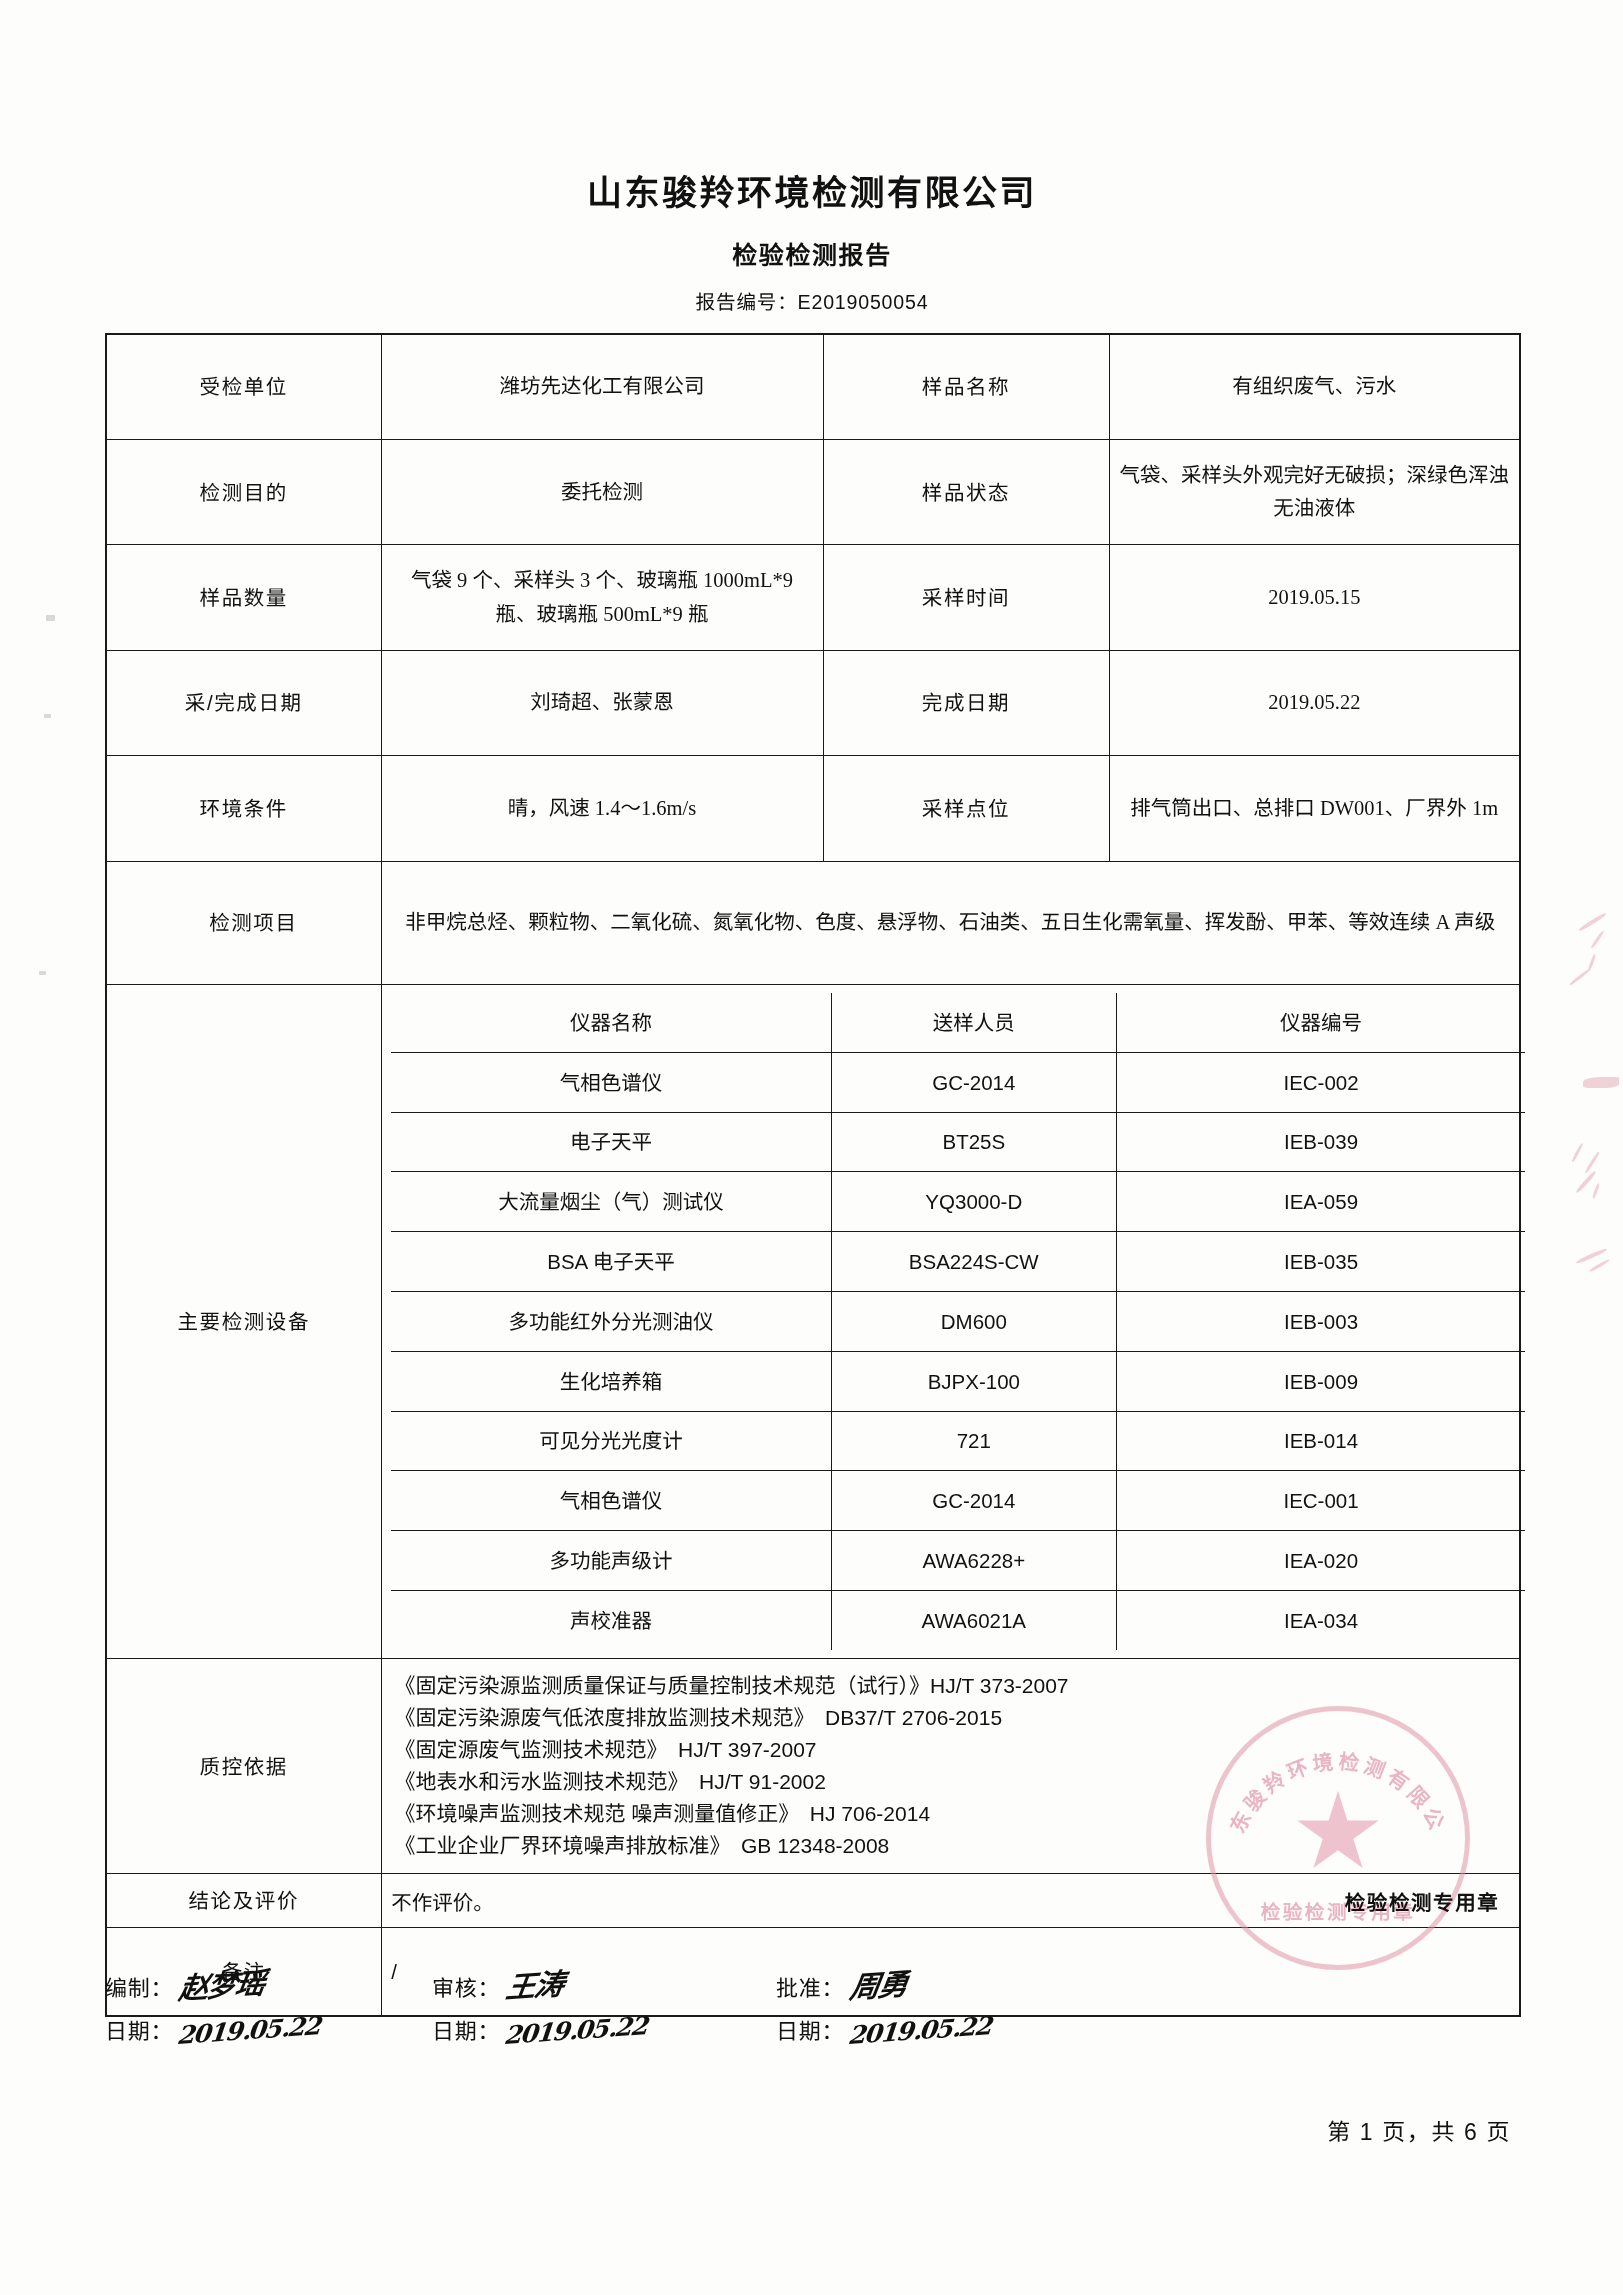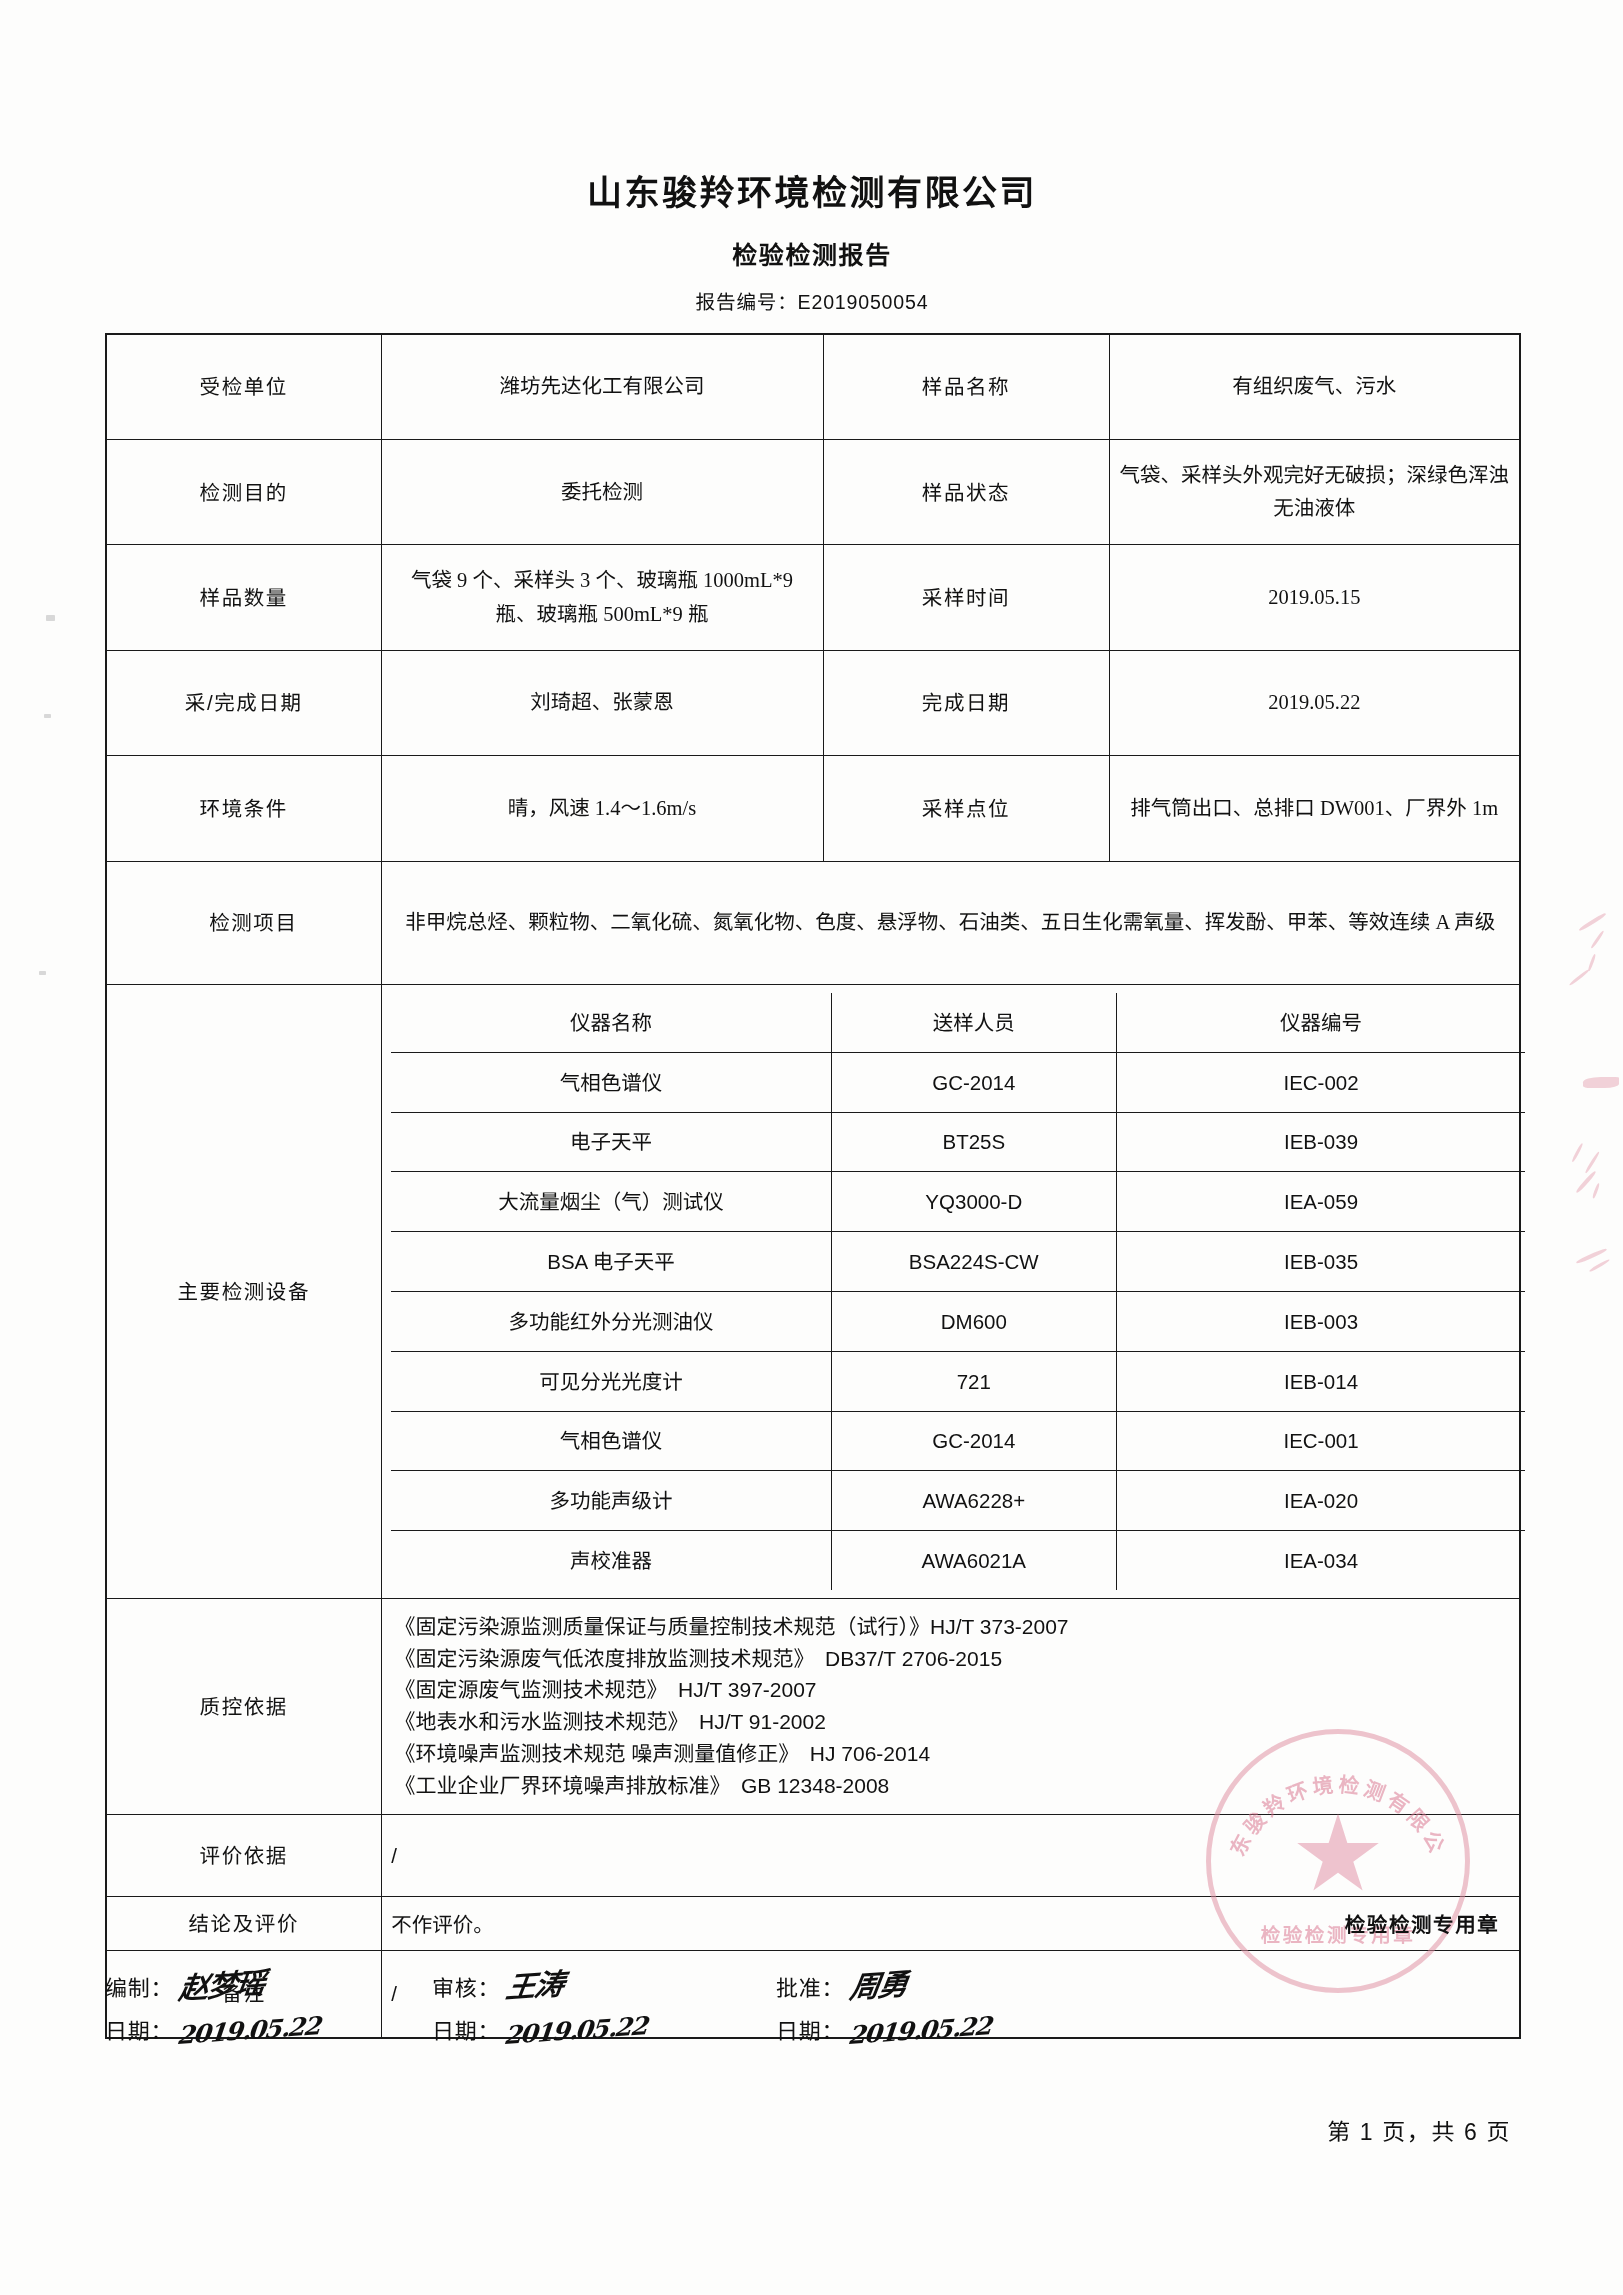--- a/index.html
+++ b/index.html
@@ -256,20 +256,25 @@
                   <td>BSA 电子天平</td>
                   <td>BSA224S-CW</td>
                   <td>IEB-035</td>
                 </tr>
                 <tr>
                   <td>多功能红外分光测油仪</td>
                   <td>DM600</td>
                   <td>IEB-003</td>
                 </tr>
                 <tr>
+                  <td>生化培养箱</td>
+                  <td>BJPX-100</td>
+                  <td>IEB-009</td>
+                </tr>
+                <tr>
                   <td>可见分光光度计</td>
                   <td>721</td>
                   <td>IEB-014</td>
                 </tr>
                 <tr>
                   <td>气相色谱仪</td>
                   <td>GC-2014</td>
                   <td>IEC-001</td>
                 </tr>
                 <tr>
@@ -292,24 +297,20 @@
           <td class="lft" colspan="3" style="padding:11.5px 13px;">
             <div class="qc-line">《固定污染源监测质量保证与质量控制技术规范（试行）》HJ/T 373-2007</div>
             <div class="qc-line">《固定污染源废气低浓度排放监测技术规范》　DB37/T 2706-2015</div>
             <div class="qc-line">《固定源废气监测技术规范》　HJ/T 397-2007</div>
             <div class="qc-line">《地表水和污水监测技术规范》　HJ/T 91-2002</div>
             <div class="qc-line">《环境噪声监测技术规范 噪声测量值修正》　HJ 706-2014</div>
             <div class="qc-line">《工业企业厂界环境噪声排放标准》　GB 12348-2008</div>
           </td>
         </tr>
 
-        <tr>
-          <td class="lbl" style="height:65px;">评价依据</td>
-          <td class="lft" colspan="3">/</td>
-        </tr>
 
         <tr>
           <td class="lbl">结论及评价</td>
           <td class="lft concl" colspan="3">
             <div class="txt">不作评价。</div>
 
             <div class="seal">
               <div class="arc">
                 <svg viewBox="0 0 310 310" aria-hidden="true" style="font-size:25px">
                   <defs>

